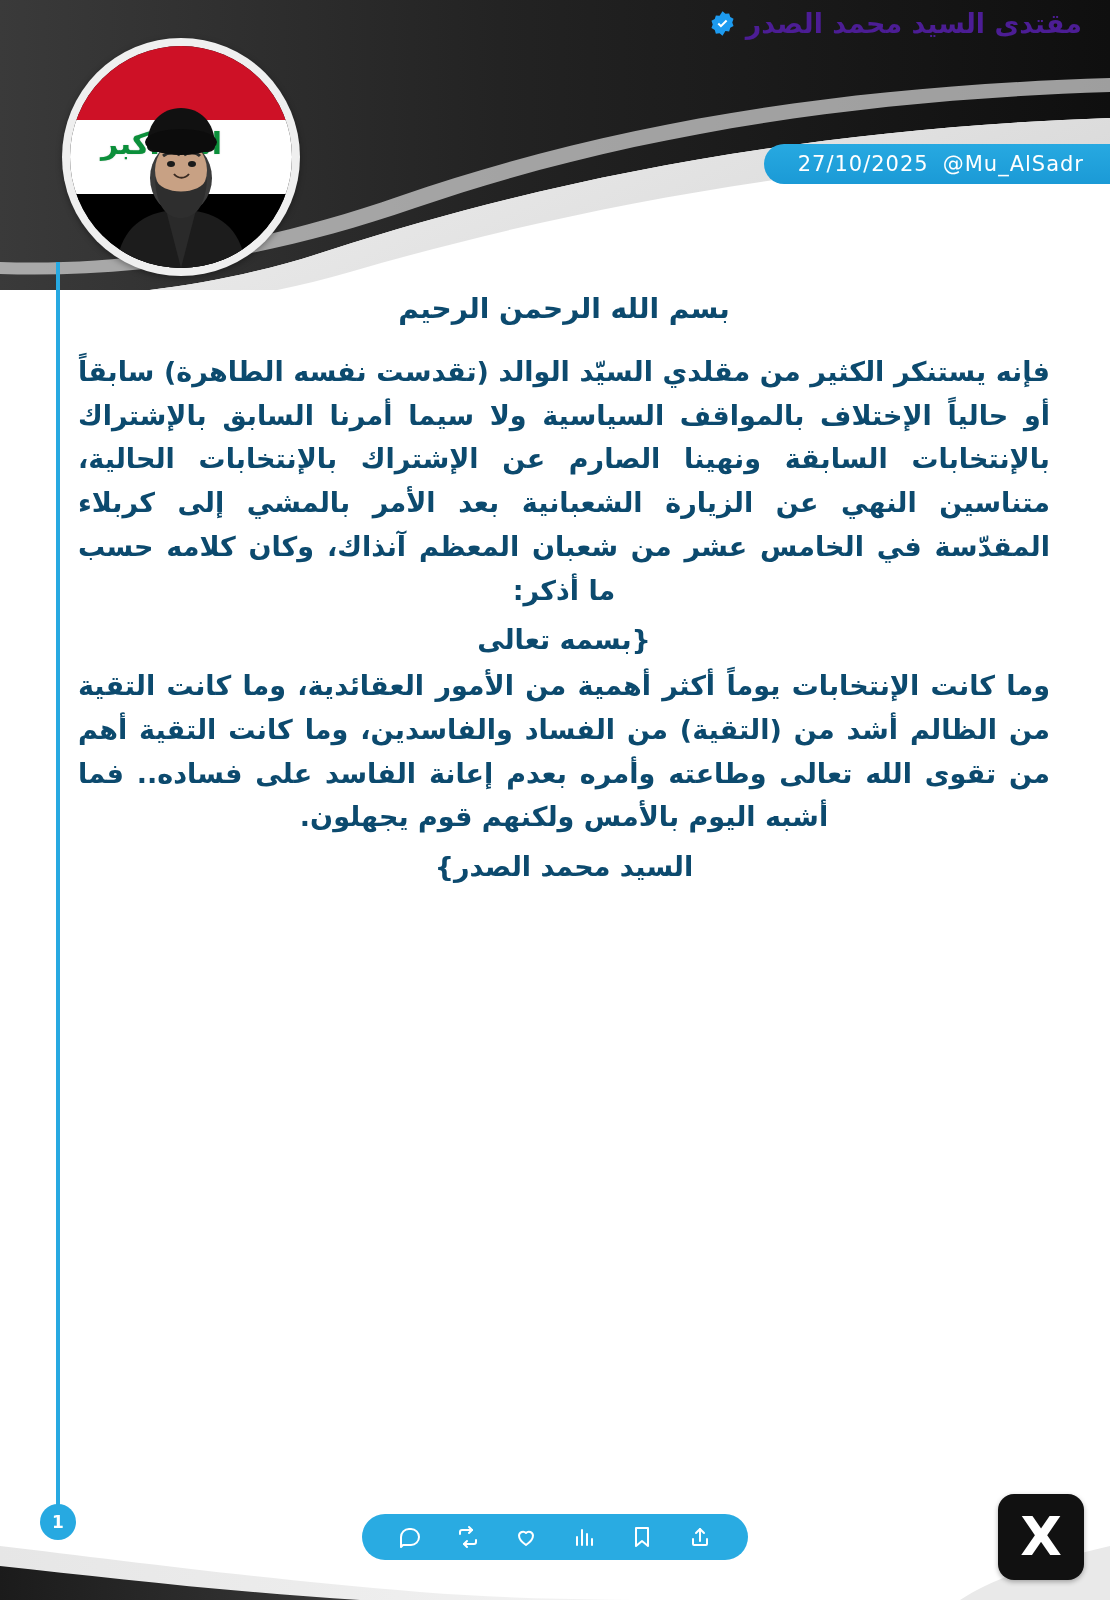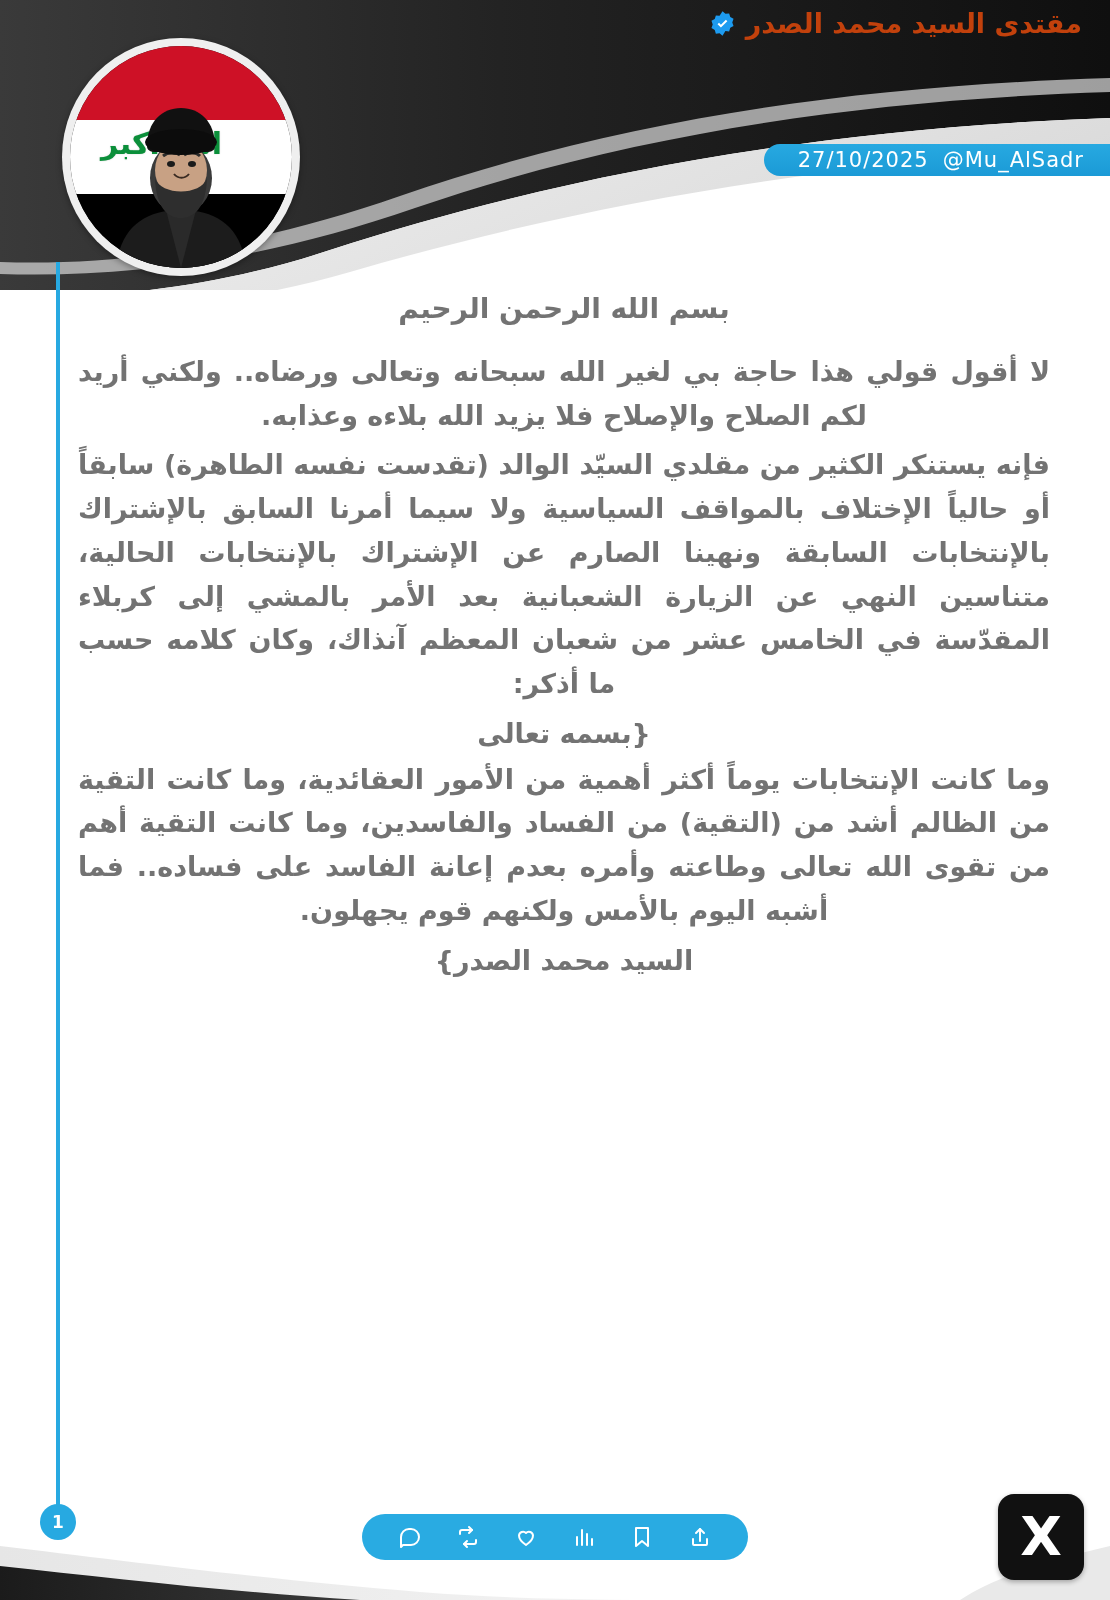--- a/index.html
+++ b/index.html
@@ -26,21 +26,21 @@
   .header-svg { display: block; }
 
   .header-title {
     position: absolute;
     top: 8px; right: 28px;
     display: flex; align-items: center; gap: 10px;
     direction: rtl;
     z-index: 6;
   }
   .header-title .title-text {
-    color: #c2410c;
+    color: #4c1d95;
     font-size: 27px;
     font-weight: bold;
     letter-spacing: 0px;
     white-space: nowrap;
   }
   .verified {
     width: 27px; height: 27px;
     flex: 0 0 27px;
     display: inline-block;
   }
@@ -86,21 +86,21 @@
     position: absolute;
     left: 50%; bottom: 0;
     transform: translateX(-50%);
     width: 150px; height: 190px;
   }
 
   
   .date-pill {
     position: absolute;
     top: 144px; right: 0;
-    height: 32px;
+    height: 40px;
     min-width: 330px;
     background: linear-gradient(180deg,#27a9e1 0%, #1b9ad6 100%);
     border-top-left-radius: 20px;
     border-bottom-left-radius: 20px;
     display: flex; align-items: center; justify-content: center;
     gap: 14px;
     padding: 0 26px 0 34px;
     z-index: 8;
     direction: ltr;
   }
@@ -132,21 +132,21 @@
     z-index: 5;
   }
 
   
   .content {
     position: absolute;
     top: 288px; right: 60px; left: 78px;
     direction: rtl;
     text-align: justify;
     text-align-last: center;
-    color: #737373;
+    color: #0c4a6e;
     z-index: 2;
   }
   .bismillah {
     text-align: center;
     font-size: 28px;
     font-weight: bold;
     margin-bottom: 20px;
     line-height: 1.5;
   }
   .para {
@@ -270,21 +270,20 @@
   <div class="date-pill">
     <span>27/10/2025</span>
     <span>@Mu_AlSadr</span>
   </div>
 
   <div class="rail"></div>
   <div class="rail-dot">1</div>
 
   <div class="content">
     <div class="bismillah">بسم الله الرحمن الرحيم</div>
-    <p class="para">لا أقول قولي هذا حاجة بي لغير الله سبحانه وتعالى ورضاه.. ولكني أريد لكم الصلاح والإصلاح فلا يزيد الله بلاءه وعذابه.</p>
     <p class="para">فإنه يستنكر الكثير من مقلدي السيّد الوالد (تقدست نفسه الطاهرة) سابقاً أو حالياً الإختلاف بالمواقف السياسية ولا سيما أمرنا السابق بالإشتراك بالإنتخابات السابقة ونهينا الصارم عن الإشتراك بالإنتخابات الحالية، متناسين النهي عن الزيارة الشعبانية بعد الأمر بالمشي إلى كربلاء المقدّسة في الخامس عشر من شعبان المعظم آنذاك، وكان كلامه حسب ما أذكر:</p>
     <p class="para center small-gap">{بسمه تعالى</p>
     <p class="para">وما كانت الإنتخابات يوماً أكثر أهمية من الأمور العقائدية، وما كانت التقية من الظالم أشد من (التقية) من الفساد والفاسدين، وما كانت التقية أهم من تقوى الله تعالى وطاعته وأمره بعدم إعانة الفاسد على فساده.. فما أشبه اليوم بالأمس ولكنهم قوم يجهلون.</p>
     <p class="para center small-gap">السيد محمد الصدر}</p>
   </div>
 
   <div class="footer-bg">
     <svg width="1110" height="150" viewBox="0 0 1110 150" xmlns="http://www.w3.org/2000/svg">
       <defs>
         <linearGradient id="fdk" x1="0" y1="0" x2="1" y2="0">

